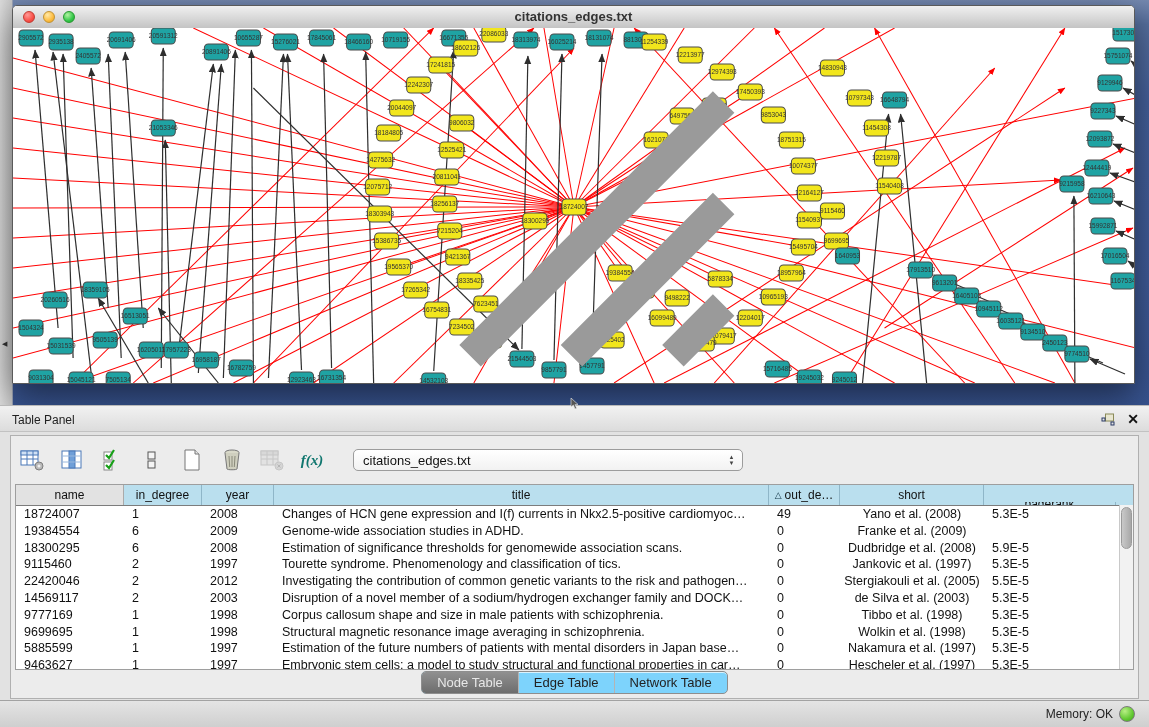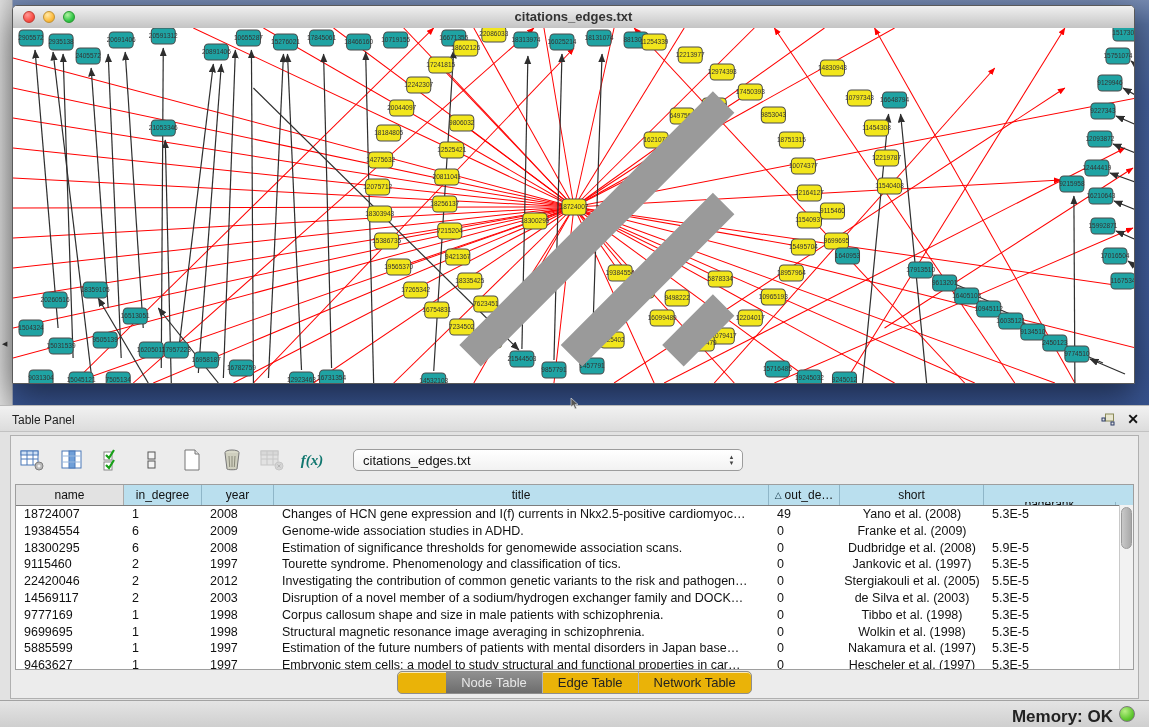--- a/index.html
+++ b/index.html
@@ -67,29 +67,29 @@
   .td{box-sizing:border-box;padding:0 2px 0 8px;overflow:hidden;white-space:nowrap;
       line-height:16.8px;}
   .td.center{text-align:center;padding-left:2px;}
   .vscroll{position:absolute;right:0;top:20px;bottom:0;width:13px;background:#f2f2f2;
     border-left:1px solid #c9c9c9;}
   .vthumb{position:absolute;left:1px;right:1px;top:2px;height:40px;border-radius:6px;
     background:linear-gradient(90deg,#c9c9c9,#a8a8a8);border:1px solid #9a9a9a;}
 
   .tabs-row{position:absolute;left:0;right:0;bottom:3px;height:24px;text-align:center;}
   .seg{display:inline-flex;border:1px solid #8e8e8e;border-radius:5px;overflow:hidden;
-    background:#eab308;box-shadow:inset 0 1px 0 rgba(255,255,255,.7);padding-left:48px;}
+    background:#7dd3fc;box-shadow:inset 0 1px 0 rgba(255,255,255,.7);}
   .seg-item{padding:3px 15px;font-size:13px;color:#222;border-left:1px solid #b4b4b4;cursor:default;}
   .seg-item:first-child{border-left:none;}
   .seg-item.selected{background:linear-gradient(180deg,#909090,#6d6d6d);color:#e8e8e8;}
 
   
   .status-bar{position:absolute;left:0;right:0;bottom:0;height:26px;
     background:linear-gradient(180deg,#e4e4e4,#cfcfcf);border-top:1px solid #a2a2a2;}
-  .mem{position:absolute;right:36px;top:6px;font-size:17px;color:#222;font-weight:bold;}
+  .mem{position:absolute;right:36px;top:6px;font-size:12px;color:#222;}
   .mem-dot{position:absolute;right:14px;top:5px;width:14px;height:14px;border-radius:50%;
     border:1px solid #7b7b7b;background:radial-gradient(circle at 35% 30%,#b8ef85,#62c832 60%,#3fa51c);}
 </style>
 </head>
 <body>
 
 <div class="desktop"></div>
 <div class="left-strip">
   <span class="collapse">◀</span>
 </div>

